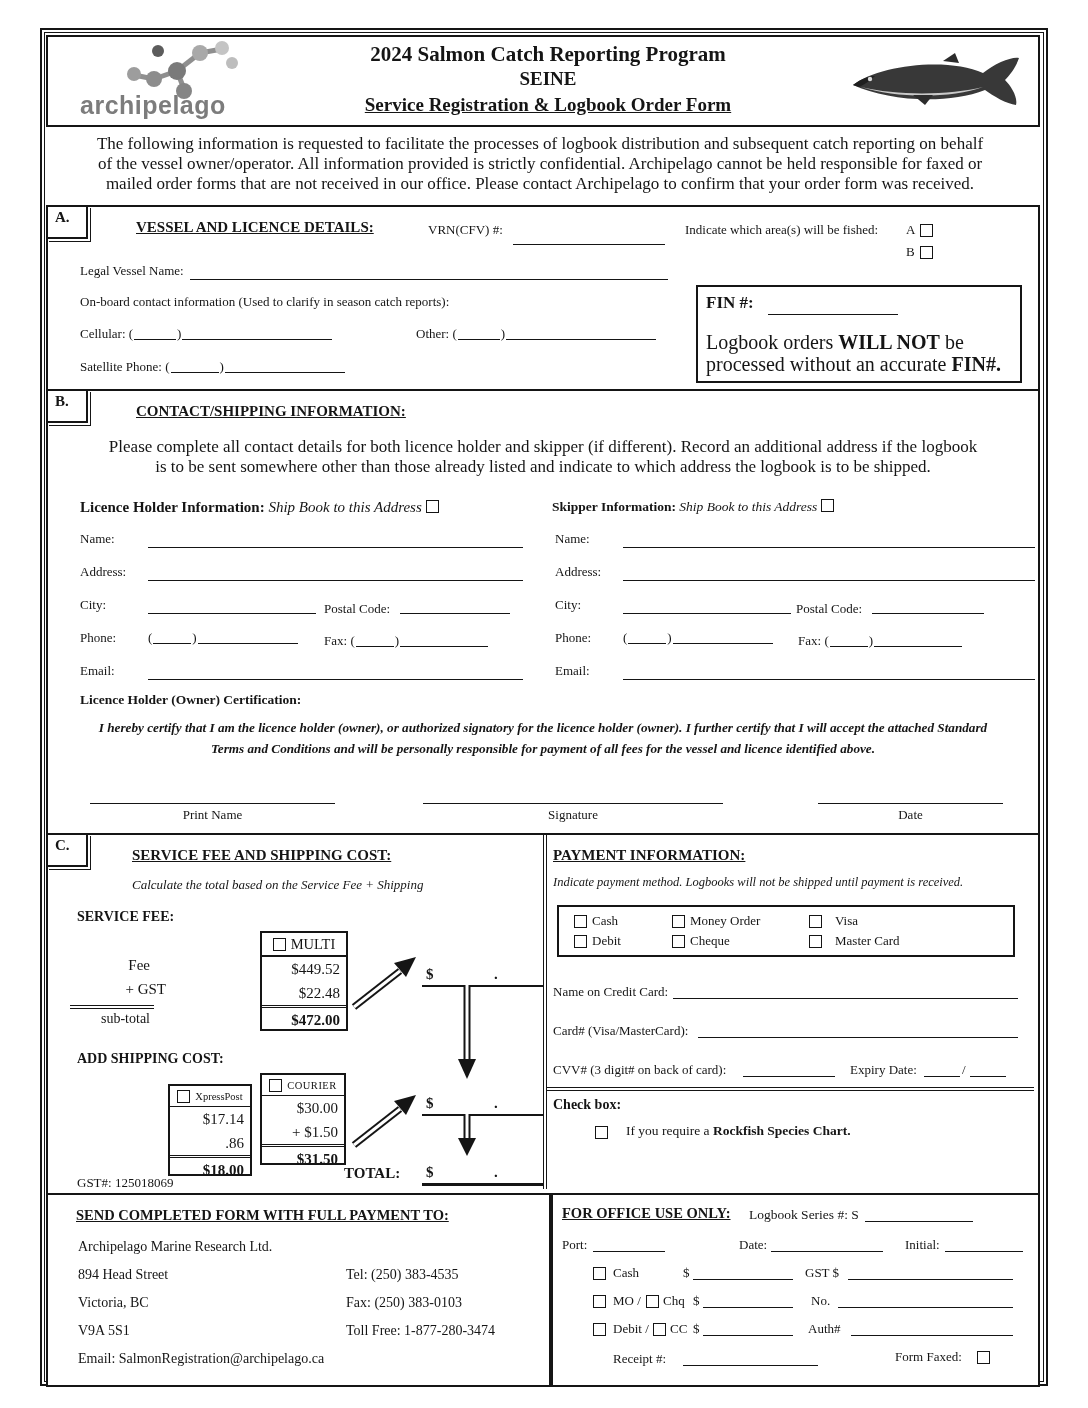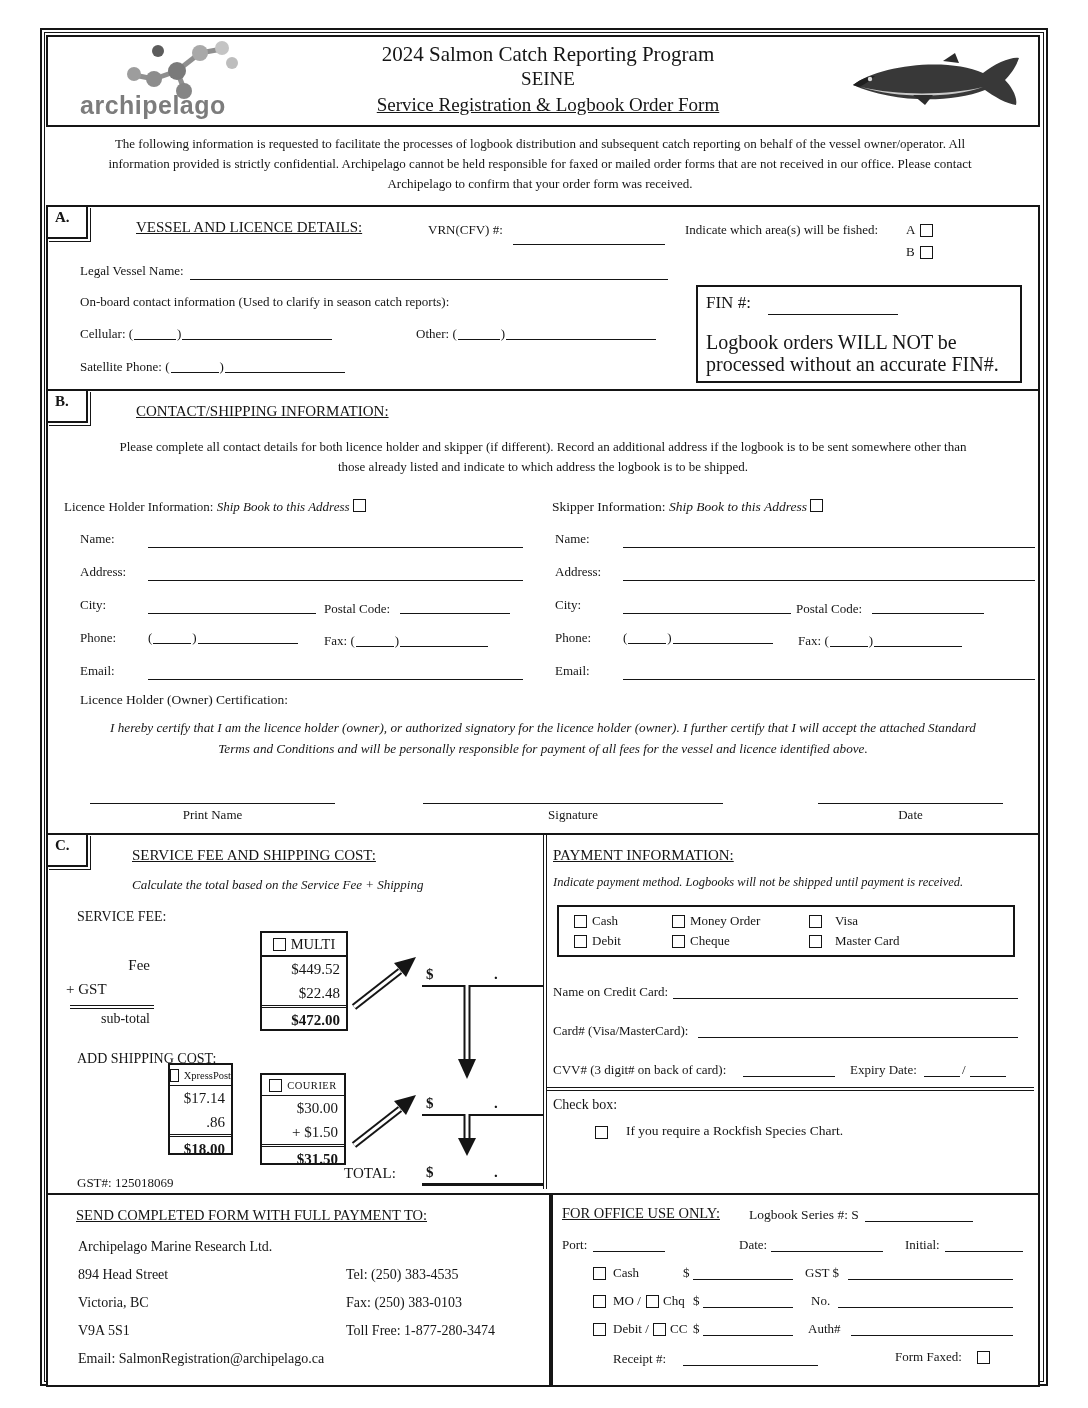--- a/index.html
+++ b/index.html
@@ -3,22 +3,22 @@
 <meta charset="utf-8">
 <style>
   html,body{margin:0;padding:0}
   body{width:1088px;height:1408px;position:relative;background:#fff;
        font-family:"Liberation Serif","DejaVu Serif",serif;color:#151515}
   .sheet{position:absolute;left:40px;top:28px;width:1008px;height:1358px}
   .frame{position:absolute;inset:0;border:2px solid #151515}
   .frame2{position:absolute;inset:4px;border:1px solid #151515}
   .sec{position:absolute;left:6px;width:990px;border:2px solid #151515;background:#fff}
   .t{position:absolute;white-space:nowrap;font-size:13px}
-  .wrap{position:absolute;font-size:13px}
-  .b{font-weight:normal}.i{font-style:italic}.u{text-decoration:underline}.fs12{font-size:12.5px}.fs14{font-size:14px}.fs15{font-size:15px}
+  .wrap{position:absolute;font-size:17px}
+  .b{font-weight:bold}.i{font-style:italic}.u{text-decoration:underline}.fs12{font-size:12.5px}.fs14{font-size:14px}.fs15{font-size:15px}
   .fs17{font-size:17px}.fs19{font-size:19px}.fs21{font-size:21px}
   .cb{display:inline-block;width:11px;height:11px;border:1.6px solid #151515;background:#fff;vertical-align:-1px}
   .cbA{position:absolute;width:11px;height:11px;border:1.6px solid #151515;background:#fff}
   .bl{display:inline-block;height:11px;border-bottom:1.3px solid #151515;margin:0 1px;vertical-align:-2px}
   .ln{position:absolute;border-top:1.3px solid #151515;height:0}
   .dln{position:absolute;border-top:1px solid #151515;border-bottom:1px solid #151515;height:2px}
   .corner{position:absolute;top:-2px;left:-2px;width:42px;height:34px;border:2px solid #151515;
           background:#fff;font-weight:bold;font-size:15px;padding:2px 0 0 7px;
           box-shadow:2px 2px 0 #fff,3px 3px 0 #151515;z-index:3;box-sizing:border-box}
   .feebox{position:absolute;border:2px solid #151515;background:#fff;box-sizing:border-box}
@@ -115,21 +115,21 @@
         <span>Logbook orders </span><span class="b">WILL NOT</span><span> be processed without an accurate </span><span class="b">FIN#.</span>
       </div>
     </div>
   </div>
 
   <div class="sec" style="top:361px;height:442px">
     <div class="corner">B.</div>
     <div class="t b fs15 u" style="left:88px;top:12px">CONTACT/SHIPPING INFORMATION:</div>
     <div class="wrap ctr" style="left:60px;top:46px;width:870px;line-height:20px">Please complete all contact details for both licence holder and skipper (if different).  Record an additional address if the logbook is to be sent somewhere other than those already listed and indicate to which address the logbook is to be shipped.</div>
 
-    <div class="t" style="left:16px;top:108px;font-size:13px">
+    <div class="t" style="left:32px;top:108px;font-size:15px">
       <span class="b">Licence Holder Information:</span>
       <span class="i">Ship Book to this Address</span>
       <span class="cb"></span>
     </div>
     <div class="t" style="left:504px;top:108px;font-size:13.5px">
       <span class="b">Skipper Information:</span>
       <span class="i">Ship Book to this Address</span>
       <span class="cb"></span>
     </div>
 
@@ -184,21 +184,21 @@
 
   <div class="sec" style="top:805px;height:358px">
     <div class="corner">C.</div>
     <div class="vdiv" style="left:495px;top:0;height:354px"></div>
 
     <div class="t b fs15 u" style="left:84px;top:12px">SERVICE FEE AND SHIPPING COST:</div>
     <div class="t i" style="left:84px;top:42px">Calculate the total based on the Service Fee + Shipping</div>
     <div class="t b fs14" style="left:29px;top:74px">SERVICE FEE:</div>
 
     <div class="t fs15" style="left:28px;top:122px;width:74px;text-align:right">Fee</div>
-    <div class="t fs15" style="left:18px;top:146px;width:74px;text-align:left">+  GST</div>
+    <div class="t fs15" style="left:44px;top:146px;width:74px;text-align:right">+  GST</div>
     <div class="dln" style="left:22px;top:170px;width:84px"></div>
     <div class="t fs14" style="left:28px;top:176px;width:74px;text-align:right">sub-total</div>
 
     <div class="feebox" style="left:212px;top:96px;width:88px;height:100px">
       <div class="h">
           <span class="cb"></span>
           <span>MULTI</span>
         </div>
       <div class="r">$449.52</div>
       <div class="r">$22.48</div>
@@ -215,21 +215,21 @@
       <span class="dd">.</span>
     </div>
     <svg class="arrow" style="left:408px;top:150px" width="22" height="94" viewBox="0 0 22 94">
       <line x1="11" y1="0" x2="11" y2="78" stroke="#151515" stroke-width="7"></line>
       <line x1="11" y1="0" x2="11" y2="78" stroke="#fff" stroke-width="3"></line>
       <polygon points="2,74 20,74 11,94" fill="#151515"></polygon>
     </svg>
 
     <div class="t b fs14" style="left:29px;top:216px">ADD SHIPPING COST:</div>
 
-    <div class="feebox" style="left:120px;top:228px;width:65px;height:92px">
+    <div class="feebox" style="left:120px;top:249px;width:84px;height:92px">
       <div class="h hs" style="letter-spacing:0">
           <span class="cb"></span>
           <span>XpressPost</span>
         </div>
       <div class="r">$17.14</div>
       <div class="r">.86</div>
       <div class="r sub">$18.00</div>
     </div>
     <div class="feebox" style="left:212px;top:238px;width:86px;height:92px">
       <div class="h hs">

